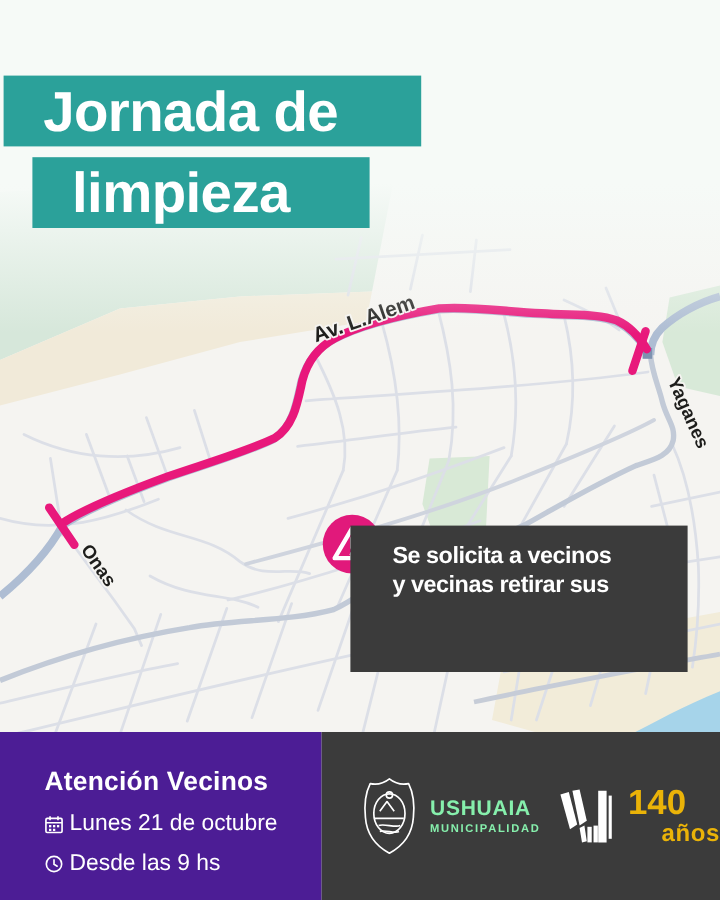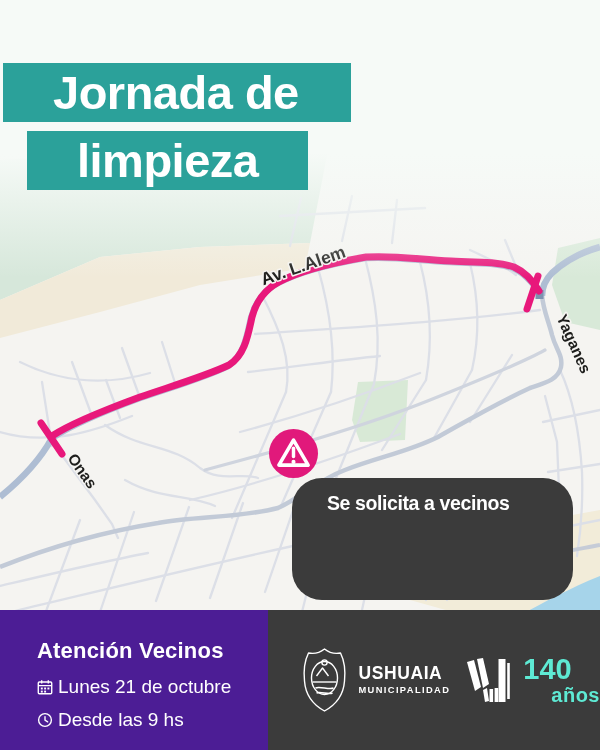--- a/index.html
+++ b/index.html
@@ -11,50 +11,49 @@
   
   .map-svg{position:absolute;left:0;top:0;width:600px;height:614px;display:block;}
   .map-svg text{
     font-family:"Liberation Sans",sans-serif;font-weight:bold;fill:#1d1d1b;
     paint-order:stroke;stroke:#f5f4f1;stroke-width:3px;stroke-linejoin:round;
   }
   
   .title-block{
     position:absolute;left:3px;background:#2ba19a;color:#ffffff;
     font-weight:bold;font-size:47px;letter-spacing:-0.5px;
-    display:flex;align-items:center;padding-left:50px;box-sizing:border-box;
+    display:flex;align-items:center;padding-left:33px;box-sizing:border-box;
   }
   .title-1{top:63px;width:348px;height:59px;}
   .title-2{top:131px;width:281px;height:59px;margin-left:24px;}
   
   .warn-badge{
     position:absolute;left:269px;top:429px;width:49px;height:49px;border-radius:50%;
     background:#e1197b;display:flex;align-items:center;justify-content:center;
   }
   
   .notice-box{
-    position:absolute;left:292px;top:478px;width:281px;height:122px;
+    position:absolute;left:292px;top:438px;width:281px;height:122px;
     background:#3b3b3b;color:#ffffff;box-sizing:border-box;
     padding:13px 8px 0 35px;
-    border-radius:30px;
   }
   .notice-box .line{
     font-weight:bold;font-size:19.5px;line-height:24px;letter-spacing:-0.4px;white-space:nowrap;
   }
   
   .footer{position:absolute;left:0;top:610px;width:600px;height:140px;display:flex;}
   .footer-left{width:291px;height:100%;background:#4c1d95;color:#fff;box-sizing:border-box;padding:28px 0 0 37px;}
   .footer-title{font-weight:bold;font-size:22px;letter-spacing:0.2px;margin-bottom:12px;}
   .footer-row{display:flex;align-items:center;gap:5px;margin-bottom:11px;font-size:19px;}
   .footer-row svg{flex:0 0 auto;}
   .footer-right{flex:1;height:100%;background:#3b3b3b;display:flex;align-items:center;box-sizing:border-box;padding-left:33px;gap:10px;}
-  .brand-text{color:#ffffff;line-height:1;margin-right:6px;}
+  .brand-text{color:#86efac;line-height:1;margin-right:6px;}
   .brand-city{font-weight:bold;font-size:17.5px;letter-spacing:0.6px;}
   .brand-sub{font-weight:bold;font-size:9.3px;letter-spacing:1.4px;margin-top:3px;}
-  .anniv{color:#5eead4;line-height:1;margin-left:2px;}
+  .anniv{color:#eab308;line-height:1;margin-left:2px;}
   .anniv-num{font-weight:bold;font-size:29px;letter-spacing:0;}
   .anniv-word{font-weight:bold;font-size:20px;margin-top:1px;letter-spacing:0.5px;margin-left:28px;}
 </style>
 </head>
 <body>
 
 <div class="poster">
 
   <svg class="map-svg" viewBox="0 0 600 614" aria-hidden="true">
 
@@ -167,20 +166,21 @@
   <div class="warn-badge">
     <svg width="43" height="43" viewBox="0 0 50 50">
       <path d="M25 9.5 L42 38.5 H8 Z" fill="none" stroke="#ffffff" stroke-width="4.2" stroke-linejoin="round"></path>
       <line x1="25" y1="19" x2="25" y2="28.5" stroke="#ffffff" stroke-width="4" stroke-linecap="round"></line>
       <circle cx="25" cy="34.8" r="2.4" fill="#ffffff"></circle>
     </svg>
   </div>
 
   <div class="notice-box">
     <div class="line">Se solicita a vecinos</div>
+    <div class="line">y vecinas retirar sus</div>
   </div>
 
   <div class="footer">
     <div class="footer-left">
       <div class="footer-title">Atención Vecinos</div>
       <div class="footer-row">
         <svg width="16" height="16" viewBox="0 0 15 15">
           <rect x="1.2" y="2.8" width="12.6" height="11" rx="1" fill="none" stroke="#ffffff" stroke-width="1.3"></rect>
           <line x1="4.4" y1="1.2" x2="4.4" y2="4.2" stroke="#ffffff" stroke-width="1.3"></line>
           <line x1="10.6" y1="1.2" x2="10.6" y2="4.2" stroke="#ffffff" stroke-width="1.3"></line>

